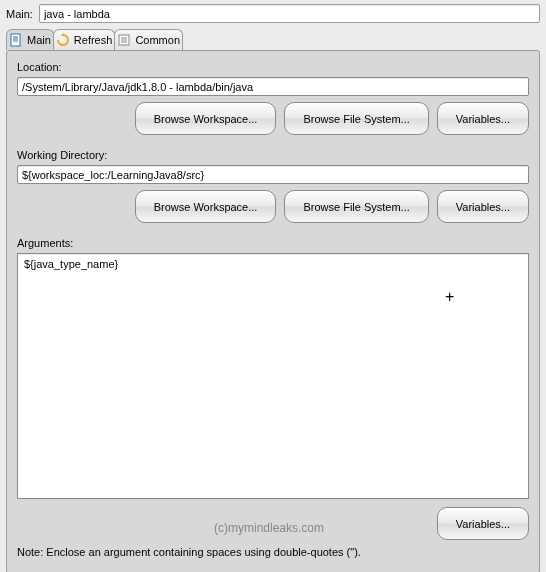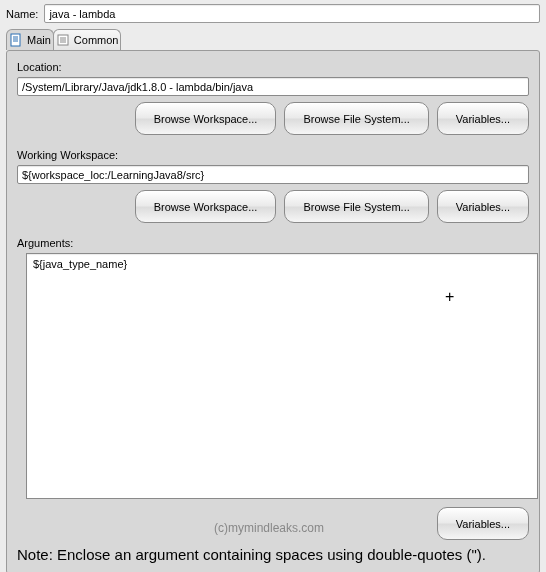--- a/index.html
+++ b/index.html
@@ -106,24 +106,23 @@
 .args-textarea {
   width: 100%;
   height: 246px;
   border: 1px solid #8a8a8a;
   background: #fff;
   padding: 4px 6px;
   font-size: 11px;
   font-family: inherit;
   resize: none;
   box-shadow: inset 0 1px 1px rgba(0,0,0,0.08);
-  margin-left: 9px;
 }
 .note {
-  font-size: 15px;
+  font-size: 11px;
   margin-top: 6px;
   color: #000;
 }
 .watermark {
   position: absolute;
   left: 0; right: 8px;
   bottom: 38px;
   text-align: center;
   color: #888;
   font-size: 12px;
@@ -135,39 +134,48 @@
   top: 237px;
   font-size: 16px;
   color: #000;
   pointer-events: none;
 }
 </style>
 </head>
 <body>
 
 <div class="name-row">
-  <span>Name:</span>
+  <span>Main:</span>
   <input type="text" value="java - lambda" style="">
 </div>
 
 <div class="tabs-row">
   <div class="tab active">
     <span class="ticon">
       <svg width="14" height="14" viewBox="0 0 14 14">
           <rect x="2" y="1" width="9" height="12" fill="#fff" stroke="#2a6fb3" stroke-width="1"></rect>
           <line x1="4" y1="4" x2="9" y2="4" stroke="#2a6fb3"></line>
           <line x1="4" y1="6" x2="9" y2="6" stroke="#2a6fb3"></line>
           <line x1="4" y1="8" x2="9" y2="8" stroke="#2a6fb3"></line>
         </svg>
     </span>
     <span>Main</span>
   </div>
   <div class="tab">
     <span class="ticon">
       <svg width="14" height="14" viewBox="0 0 14 14">
+          <path d="M7 2 A5 5 0 1 1 2 7" fill="none" stroke="#e6a817" stroke-width="1.8"></path>
+          <polygon points="7,0 9,3 5,3" fill="#e6a817"></polygon>
+        </svg>
+    </span>
+    <span>Refresh</span>
+  </div>
+  <div class="tab">
+    <span class="ticon">
+      <svg width="14" height="14" viewBox="0 0 14 14">
           <rect x="2" y="2" width="10" height="10" fill="#fff" stroke="#888"></rect>
           <line x1="4" y1="5" x2="10" y2="5" stroke="#888"></line>
           <line x1="4" y1="7" x2="10" y2="7" stroke="#888"></line>
           <line x1="4" y1="9" x2="10" y2="9" stroke="#888"></line>
         </svg>
     </span>
     <span>Common</span>
   </div>
 </div>
 
@@ -176,21 +184,21 @@
   <div class="section-label">Location:</div>
   <input type="text" class="text-input" value="/System/Library/Java/jdk1.8.0 - lambda/bin/java" style="">
   <div class="btn-row">
     <button class="btn">Browse Workspace...</button>
     <button class="btn">Browse File System...</button>
     <button class="btn">Variables...</button>
   </div>
 
   <div class="section-gap"></div>
 
-  <div class="section-label">Working Workspace:</div>
+  <div class="section-label">Working Directory:</div>
   <input type="text" class="text-input" value="${workspace_loc:/LearningJava8/src}" style="">
   <div class="btn-row">
     <button class="btn">Browse Workspace...</button>
     <button class="btn">Browse File System...</button>
     <button class="btn">Variables...</button>
   </div>
 
   <div class="section-gap"></div>
 
   <div class="section-label">Arguments:</div>

